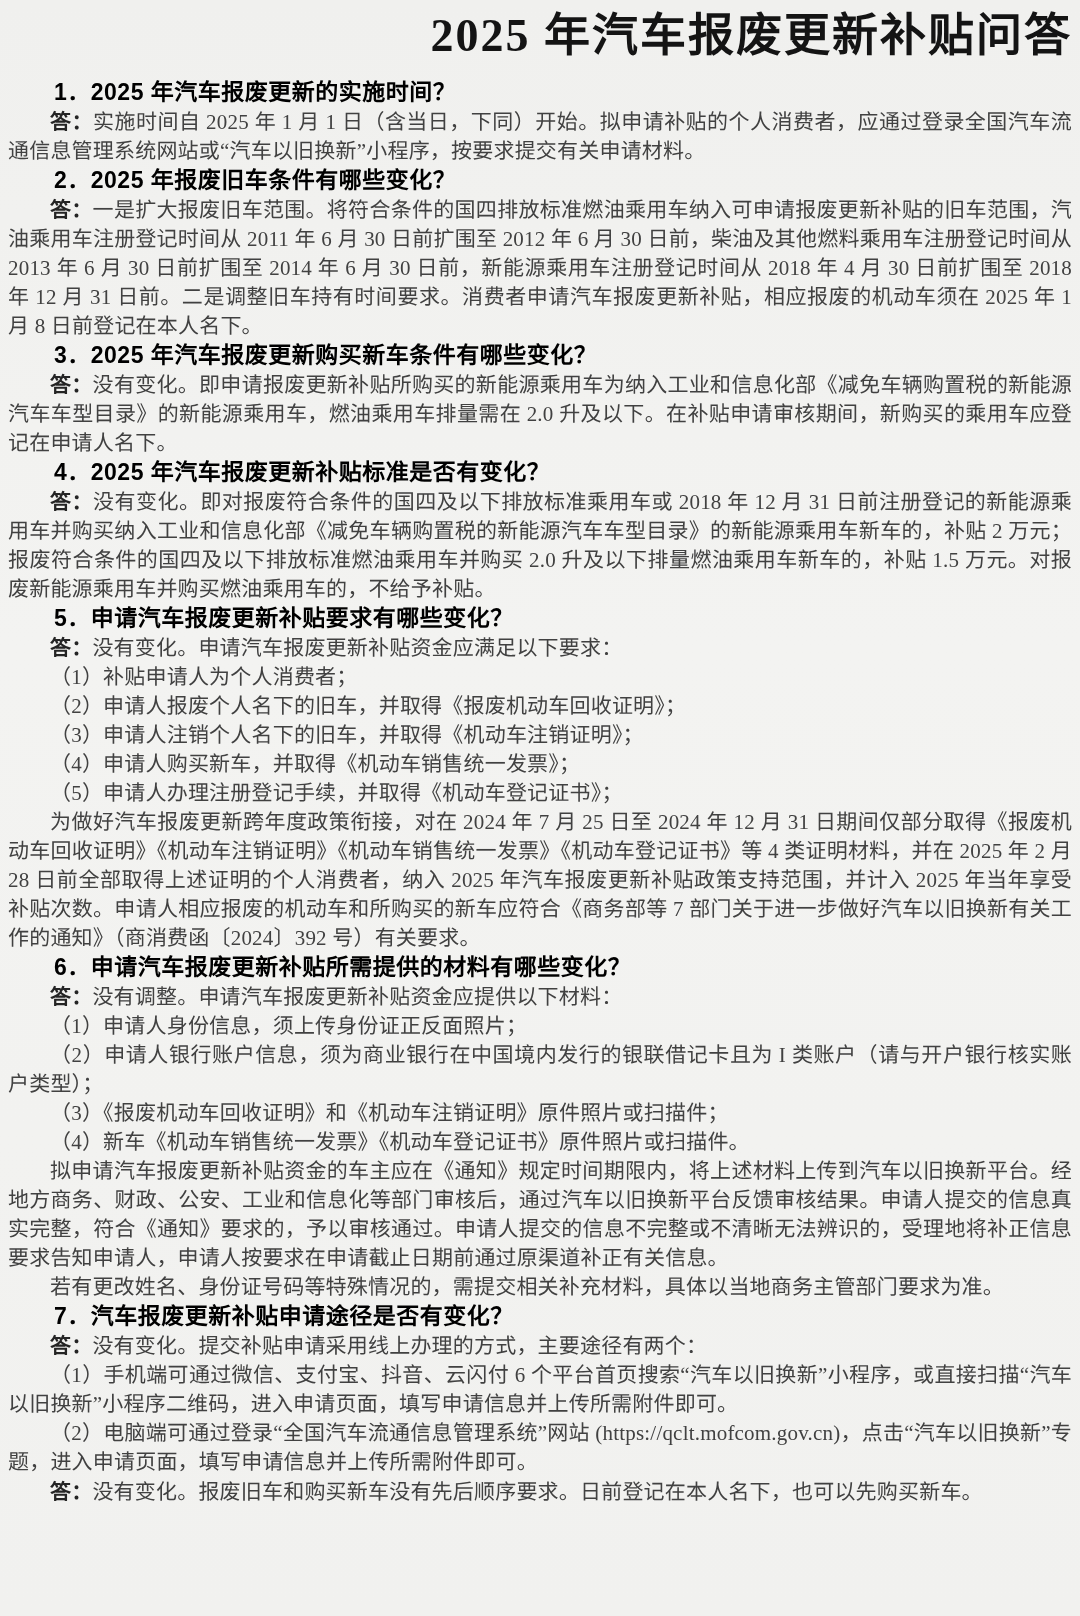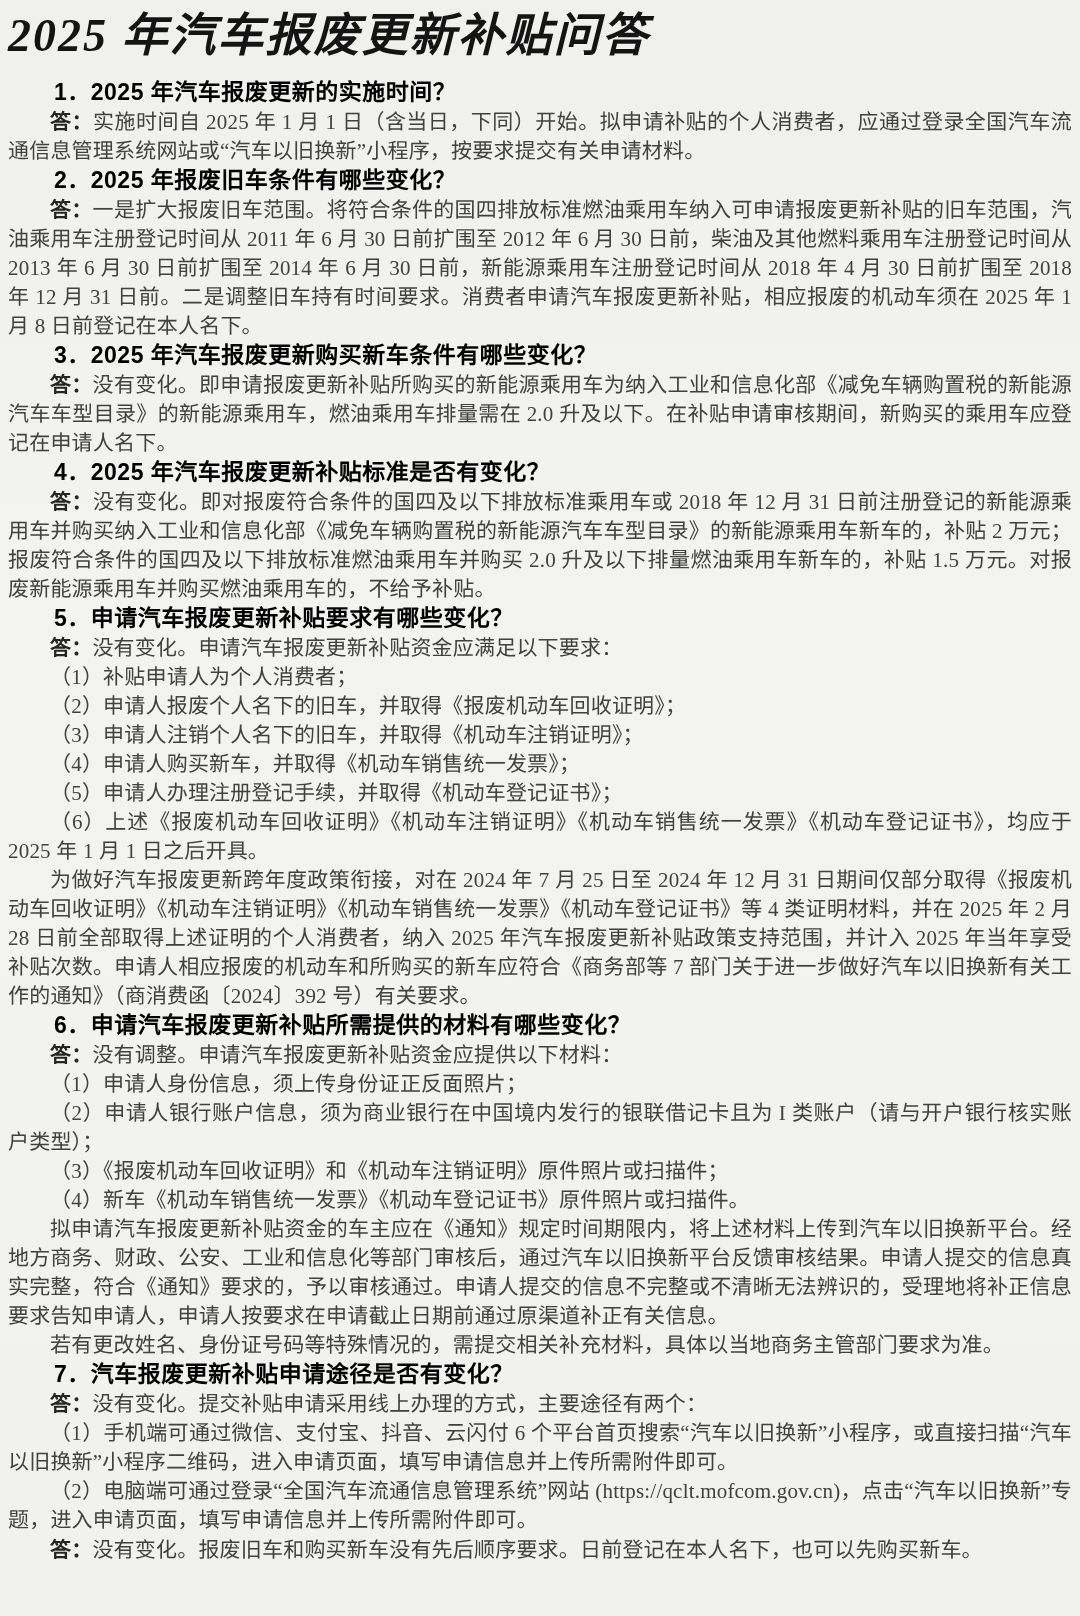--- a/index.html
+++ b/index.html
@@ -19,24 +19,23 @@
     width: 1080px;
     height: 1616px;
     padding: 6px 8px 0 8px;
   }
   .title {
     font-family: "Liberation Serif", "DejaVu Serif", serif;
     font-weight: bold;
     font-size: 46px;
     line-height: 56px;
     letter-spacing: 2px;
-    text-align: left;
+    text-align: right;
     color: #141414;
     margin: 2px 0 14px 0;
-    font-style: italic;
   }
   .q {
     font-family: "Liberation Sans", "DejaVu Sans", sans-serif;
     font-weight: bold;
     font-size: 23px;
     line-height: 29px;
     color: #000000;
     margin: 0;
     text-indent: 2em;
     letter-spacing: 0.5px;
@@ -71,21 +70,20 @@
       <p class="a"><b>答：</b><span>没有变化。即申请报废更新补贴所购买的新能源乘用车为纳入工业和信息化部《减免车辆购置税的新能源汽车车型目录》的新能源乘用车，燃油乘用车排量需在 2.0 升及以下。在补贴申请审核期间，新购买的乘用车应登记在申请人名下。</span></p>
       <h2 class="q">4．2025 年汽车报废更新补贴标准是否有变化？</h2>
       <p class="a"><b>答：</b><span>没有变化。即对报废符合条件的国四及以下排放标准乘用车或 2018 年 12 月 31 日前注册登记的新能源乘用车并购买纳入工业和信息化部《减免车辆购置税的新能源汽车车型目录》的新能源乘用车新车的，补贴 2 万元；报废符合条件的国四及以下排放标准燃油乘用车并购买 2.0 升及以下排量燃油乘用车新车的，补贴 1.5 万元。对报废新能源乘用车并购买燃油乘用车的，不给予补贴。</span></p>
       <h2 class="q">5．申请汽车报废更新补贴要求有哪些变化？</h2>
       <p class="a"><b>答：</b><span>没有变化。申请汽车报废更新补贴资金应满足以下要求：</span></p>
       <p class="a">（1）补贴申请人为个人消费者；</p>
       <p class="a">（2）申请人报废个人名下的旧车，并取得《报废机动车回收证明》；</p>
       <p class="a">（3）申请人注销个人名下的旧车，并取得《机动车注销证明》；</p>
       <p class="a">（4）申请人购买新车，并取得《机动车销售统一发票》；</p>
       <p class="a">（5）申请人办理注册登记手续，并取得《机动车登记证书》；</p>
-      <p class="a">（6）上述《报废机动车回收证明》《机动车注销证明》《机动车销售统一发票》《机动车登记证书》，均应于 2025 年 1 月 1 日之后开具。</p>
       <p class="a">为做好汽车报废更新跨年度政策衔接，对在 2024 年 7 月 25 日至 2024 年 12 月 31 日期间仅部分取得《报废机动车回收证明》《机动车注销证明》《机动车销售统一发票》《机动车登记证书》等 4 类证明材料，并在 2025 年 2 月 28 日前全部取得上述证明的个人消费者，纳入 2025 年汽车报废更新补贴政策支持范围，并计入 2025 年当年享受补贴次数。申请人相应报废的机动车和所购买的新车应符合《商务部等 7 部门关于进一步做好汽车以旧换新有关工作的通知》（商消费函〔2024〕392 号）有关要求。</p>
       <h2 class="q">6．申请汽车报废更新补贴所需提供的材料有哪些变化？</h2>
       <p class="a"><b>答：</b><span>没有调整。申请汽车报废更新补贴资金应提供以下材料：</span></p>
       <p class="a">（1）申请人身份信息，须上传身份证正反面照片；</p>
       <p class="a">（2）申请人银行账户信息，须为商业银行在中国境内发行的银联借记卡且为 I 类账户（请与开户银行核实账户类型）；</p>
       <p class="a">（3）《报废机动车回收证明》和《机动车注销证明》原件照片或扫描件；</p>
       <p class="a">（4）新车《机动车销售统一发票》《机动车登记证书》原件照片或扫描件。</p>
       <p class="a">拟申请汽车报废更新补贴资金的车主应在《通知》规定时间期限内，将上述材料上传到汽车以旧换新平台。经地方商务、财政、公安、工业和信息化等部门审核后，通过汽车以旧换新平台反馈审核结果。申请人提交的信息真实完整，符合《通知》要求的，予以审核通过。申请人提交的信息不完整或不清晰无法辨识的，受理地将补正信息要求告知申请人，申请人按要求在申请截止日期前通过原渠道补正有关信息。</p>
       <p class="a">若有更改姓名、身份证号码等特殊情况的，需提交相关补充材料，具体以当地商务主管部门要求为准。</p>
       <h2 class="q">7．汽车报废更新补贴申请途径是否有变化？</h2>

